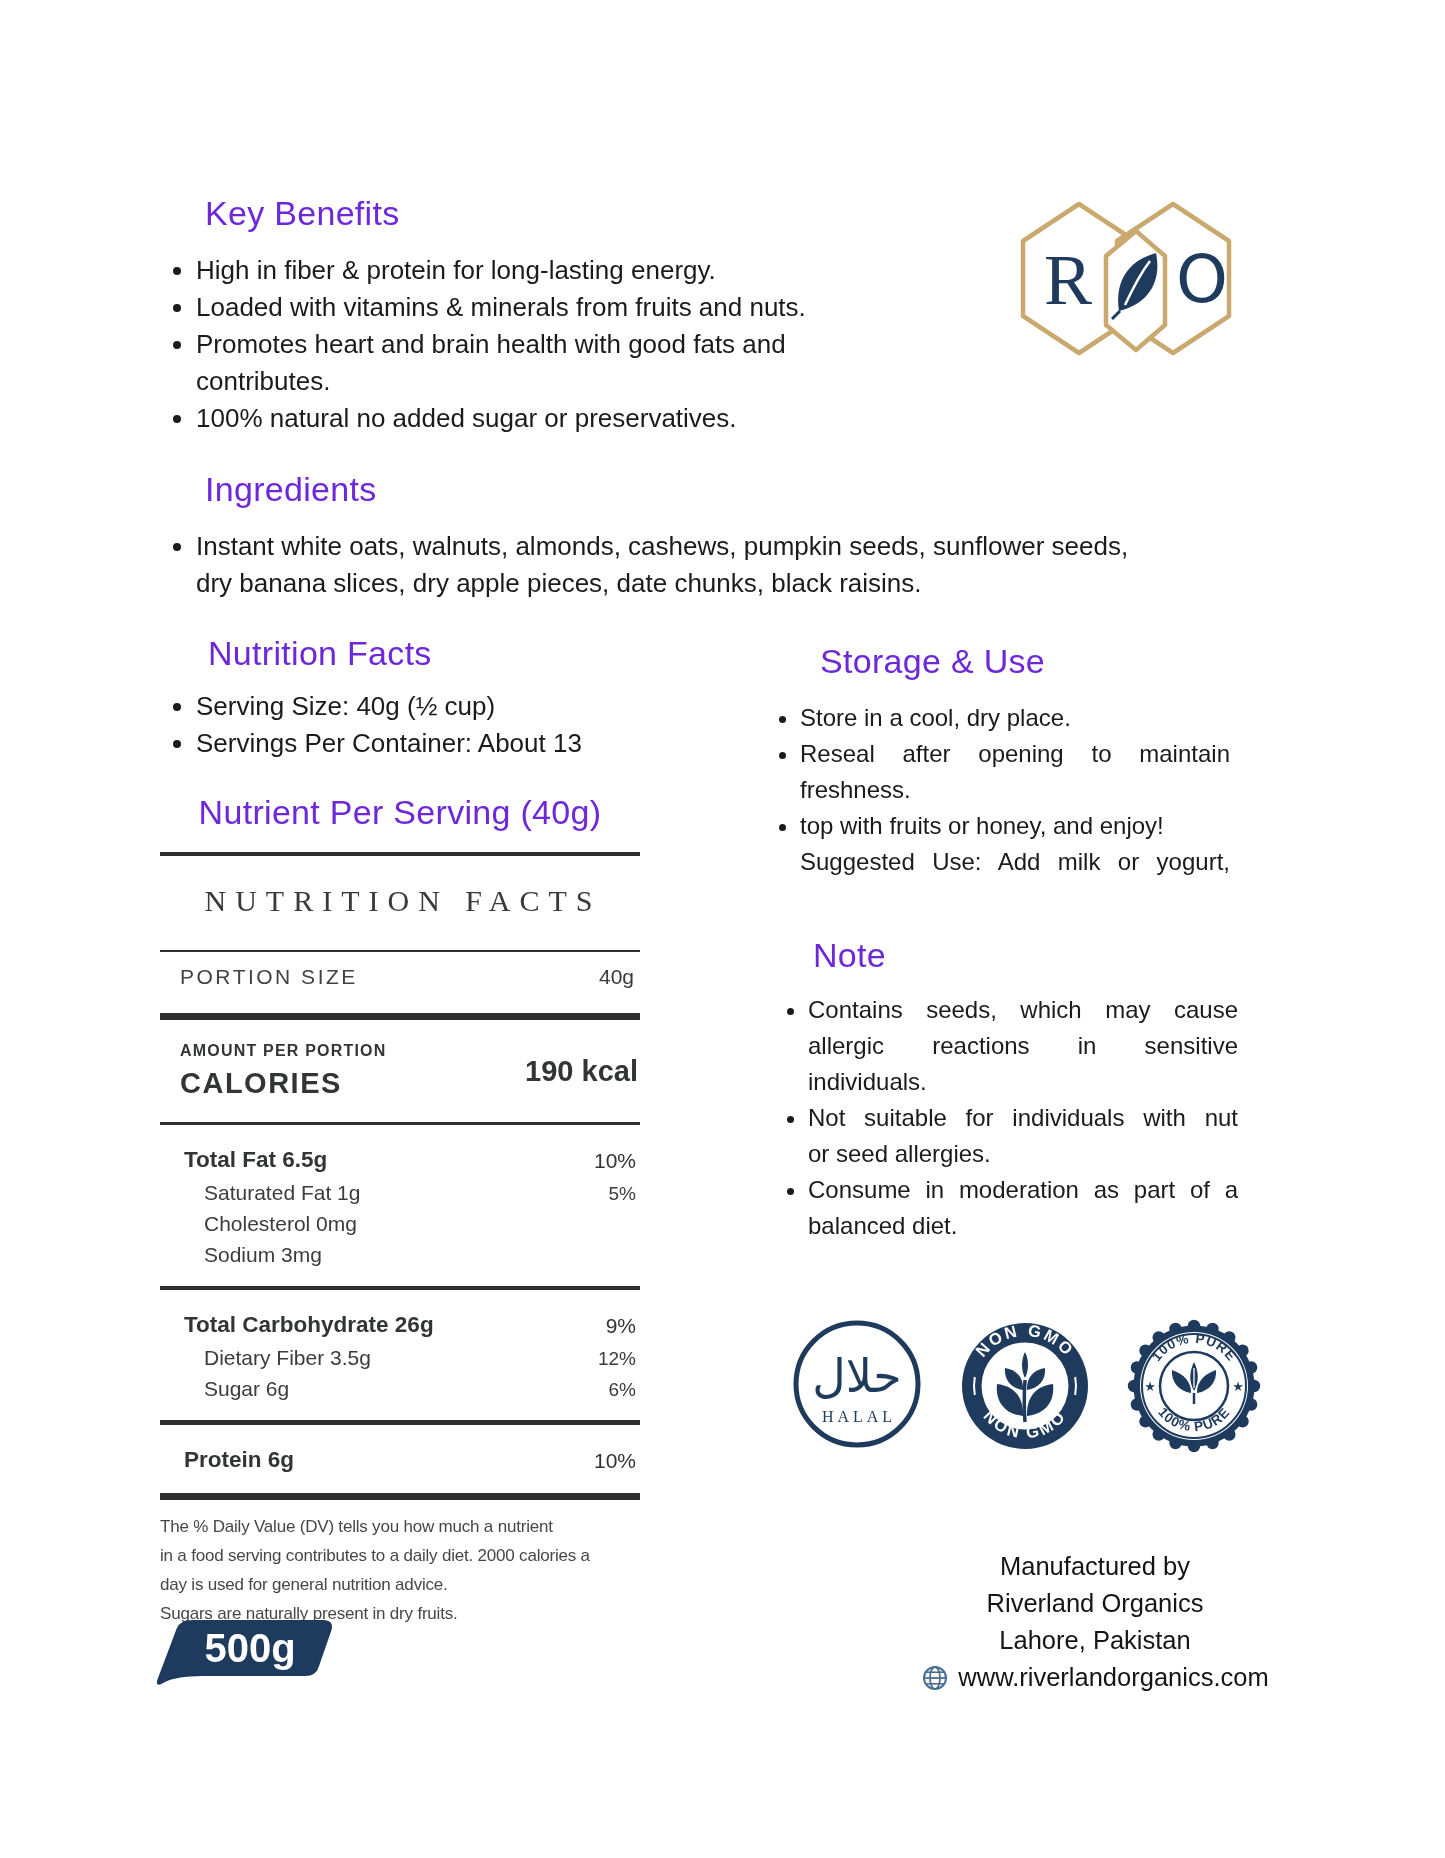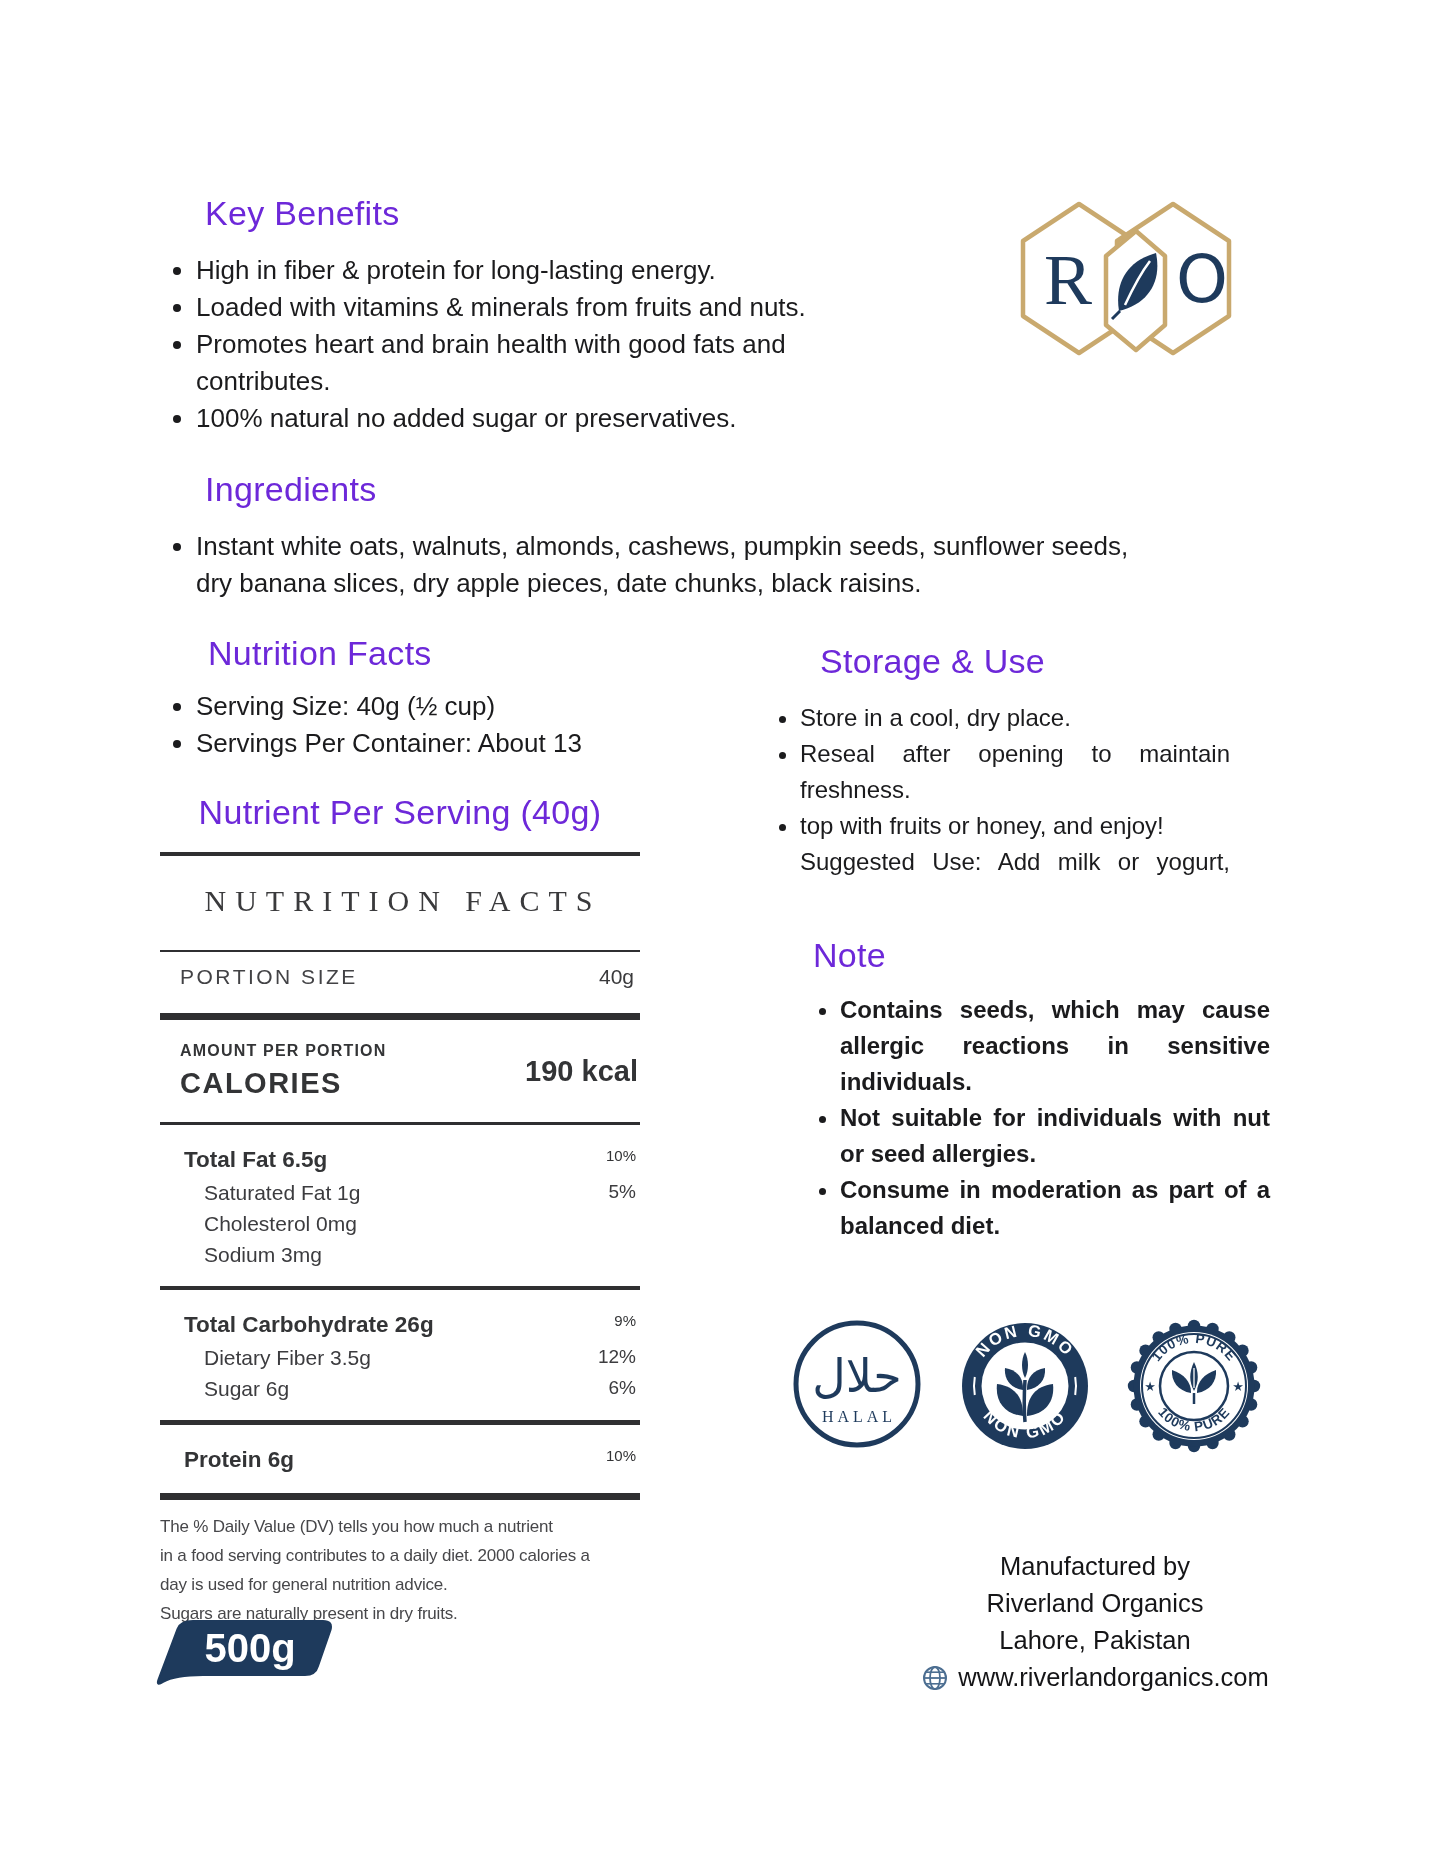--- a/index.html
+++ b/index.html
@@ -33,24 +33,24 @@
     letter-spacing:9px; color:#3a3a3c; text-align:center; padding:28px 0 32px 6px;
   }
   .nt-portion { display:flex; justify-content:space-between; align-items:center; padding:13px 6px 24px 20px; }
   .nt-portion .plabel { font-size:21px; letter-spacing:2.5px; color:#424245; }
   .nt-portion .pvalue { font-size:21px; color:#3a3a3c; }
   .nt-cal { display:flex; justify-content:space-between; align-items:center; padding:22px 2px 22px 20px; }
   .nt-cal .amount { font-size:16px; font-weight:bold; letter-spacing:1.2px; color:#333436; }
   .nt-cal .cal { font-size:29px; font-weight:bold; letter-spacing:1.5px; margin-top:7px; }
   .nt-cal .kcal { font-size:29px; font-weight:bold; }
   .nt-group { padding:16px 0 12px 0; }
-  .nt-row { display:flex; justify-content:space-between; align-items:flex-start; padding:0 4px 0 24px; }
+  .nt-row { display:flex; justify-content:space-between; align-items:flex-end; padding:0 4px 0 24px; }
   .nt-row.main { margin:6px 0 8px 0; }
   .nt-row.main .rl { font-size:22.5px; font-weight:bold; }
-  .nt-row.main .rv { font-size:15px; }
+  .nt-row.main .rv { font-size:21px; }
   .nt-row.sub { margin:7px 0; }
   .nt-row.sub .rl { font-size:21px; padding-left:20px; color:#3c3c3f; }
   .nt-row.sub .rv { font-size:19px; color:#3c3c3f; }
   .nt-foot { margin-top:12px; width:500px; font-size:17px; line-height:29px; color:#47474a; letter-spacing:-0.2px; }
   .nt-foot .ln { white-space:nowrap; }
 
   
   .manu { width:390px; text-align:center; font-size:25.5px; line-height:37px; color:#151517; }
   .manu .site-line { display:flex; align-items:center; justify-content:center; gap:9px; }
 
@@ -191,21 +191,21 @@
       <div class="ln j">Reseal after opening to maintain</div>
       <div class="ln">freshness.</div>
     </li>
     <li>
       <div class="ln">top with fruits or honey, and enjoy!</div>
       <div class="ln j">Suggested Use: Add milk or yogurt,</div>
     </li>
   </ul>
 
   <div class="abs h-gold" style="left:813px; top:936px;">Note</div>
-  <ul class="abs blist right-list" style="left:800px; top:992px; width:470px;font-weight:bold;">
+  <ul class="abs blist right-list" style="left:768px; top:992px; width:470px;">
     <li>
       <div class="ln j">Contains seeds, which may cause</div>
       <div class="ln j">allergic reactions in sensitive</div>
       <div class="ln">individuals.</div>
     </li>
     <li>
       <div class="ln j">Not suitable for individuals with nut</div>
       <div class="ln">or seed allergies.</div>
     </li>
     <li>

